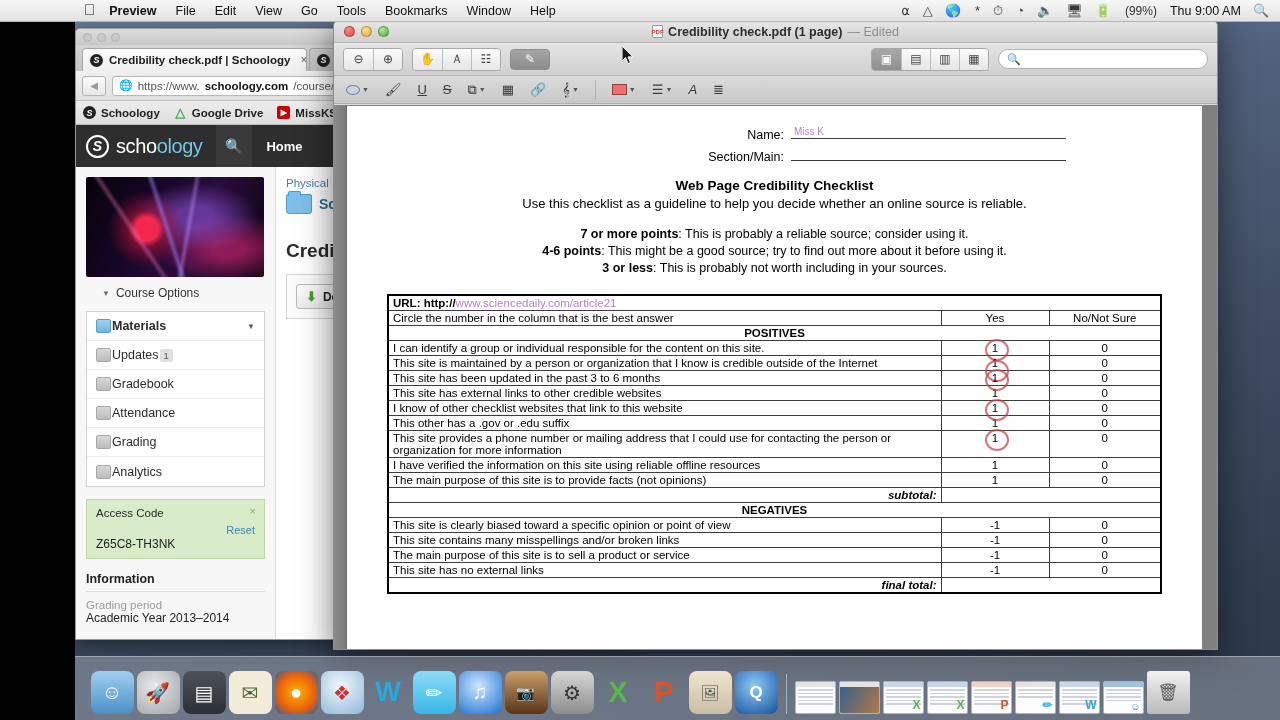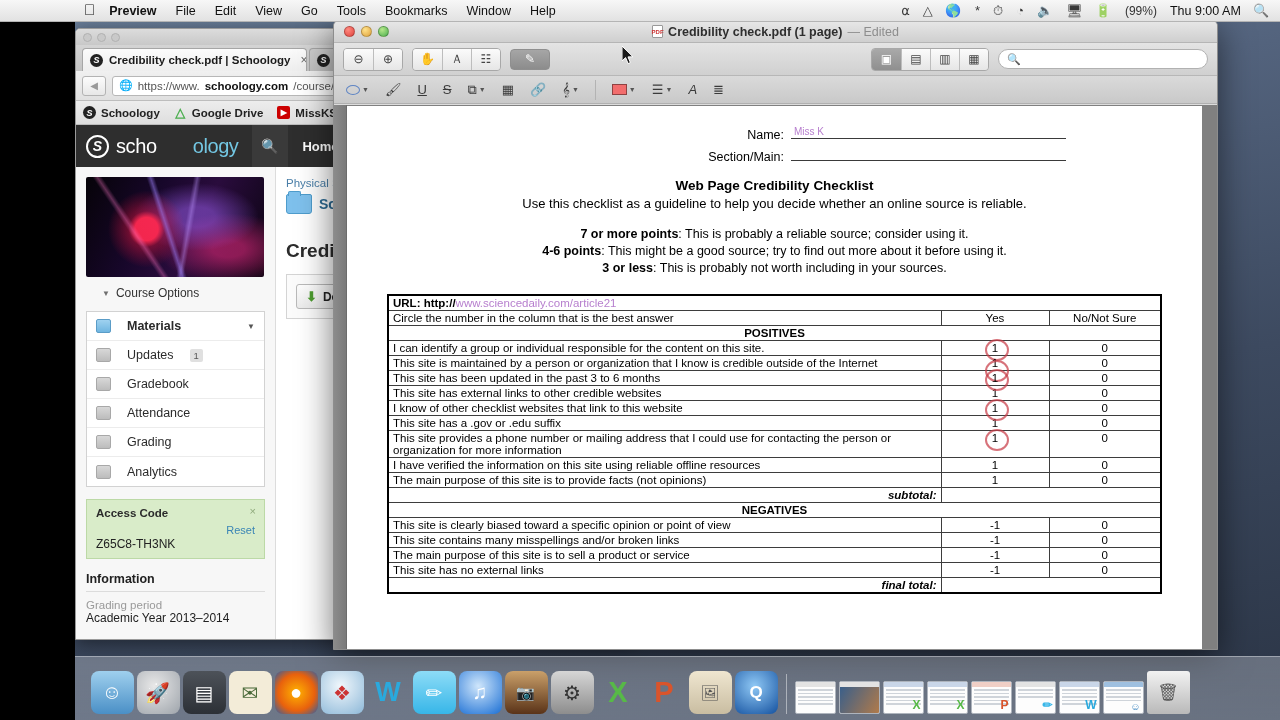--- a/index.html
+++ b/index.html
@@ -125,21 +125,21 @@
   .sch-logo { display: flex; align-items: center; gap: 7px; }
   .sch-logo .mark {
     width: 23px; height: 23px; border-radius: 50%;
     border: 2px solid #fff; color: #fff;
     display: flex; align-items: center; justify-content: center;
     font-size: 14px; font-style: italic; font-weight: bold;
   }
   .sch-logo .word {
     font-size: 20px; color: #fff; letter-spacing: -.4px; font-weight: 300;
   }
-  .sch-logo .word .blue { color: #73c7e3; margin-left: 36px; }
+  .sch-logo .word .blue { color: #73c7e3; }
   .sch-search {
     margin-left: 14px; width: 36px; height: 42px;
     background: #3a3a3a; color: #ddd;
     display: flex; align-items: center; justify-content: center; font-size: 14px;
   }
   .sch-home {
     margin-left: 14px; color: #fff; font-size: 13px; font-weight: bold;
   }
   .sch-body { display: flex; background: #fff; height: 100%; }
   .sch-left {
@@ -162,41 +162,41 @@
       linear-gradient(100deg, rgba(190,150,255,0) 55%, rgba(190,150,255,.4) 57%, rgba(190,150,255,0) 59%),
       linear-gradient(56deg, rgba(255,120,200,0) 30%, rgba(255,120,200,.35) 32%, rgba(255,120,200,0) 34%);
   }
   .course-options {
     margin-top: 9px; font-size: 12px; color: #333;
     display: flex; align-items: center; gap: 6px; padding-left: 16px;
   }
   .caret { color: #6f6f6f; font-size: 8px; }
   .nav-list { margin-top: 11px; border: 1px solid #d2d2d2; background: #fff; }
   .nav-item {
-    height: 29px; display: flex; align-items: center; gap: 16px;
+    height: 29px; display: flex; align-items: center; gap: 1px;
     padding: 0 9px; font-size: 12.5px; color: #2b2b2b;
     border-bottom: 1px solid #ececec;
   }
   .nav-item.active { font-weight: bold; background: #fff; }
   .nav-item .gico {
     width: 15px; height: 14px; flex: none; border-radius: 2px;
     background: linear-gradient(#d8d8d8, #bcbcbc);
     border: 1px solid #a8a8a8;
   }
   .nav-item.active .gico { background: linear-gradient(#9fd2f0, #6fb5e0); border-color: #5a9cc7; }
   .nav-item .badge {
     background: #e0e0e0; color: #555; font-size: 9.5px;
     padding: 0 4px; border-radius: 2px; line-height: 13px;
   }
   .nav-item .chev { margin-left: auto; color: #555; font-size: 8px; }
   .access-box {
     margin-top: 12px; background: #d9ecc9; border: 1px solid #bcd9a6;
     padding: 7px 9px; position: relative;
   }
-  .access-box .ttl { font-size: 11.5px; font-weight: bold; color: #2b2b2b; }
+  .access-box .ttl { font-size: 11.5px; font-weight: normal; color: #2b2b2b; }
   .access-box .code { font-size: 12px; color: #222; margin-top: 18px; }
   .access-box .reset {
     position: absolute; right: 9px; bottom: 22px;
     font-size: 11px; color: #3a85b5;
   }
   .access-box .xc { position: absolute; right: 8px; top: 5px; color: #8faa7c; font-size: 11px; }
   .info-ttl {
     margin-top: 13px; font-size: 12.5px; font-weight: bold; color: #222;
     padding-bottom: 5px; border-bottom: 1px solid #dcdcdc;
   }
@@ -660,21 +660,21 @@
                   <td>This site has external links to other credible websites</td>
                   <td class="c">1</td>
                   <td class="c">0</td>
                 </tr>
             <tr>
                   <td>I know of other checklist websites that link to this website</td>
                   <td class="c"><span class="circled">1</span></td>
                   <td class="c">0</td>
                 </tr>
             <tr>
-                  <td>This site has a .gov or .edu suffix</td>
+                  <td>This other has a .gov or .edu suffix</td>
                   <td class="c">1</td>
                   <td class="c">0</td>
                 </tr>
             <tr>
                   <td>This site provides a phone number or mailing address that I could use for contacting the person or organization for more information</td>
                   <td class="c"><span class="circled">1</span></td>
                   <td class="c">0</td>
                 </tr>
             <tr>
                   <td>I have verified the information on this site using reliable offline resources</td>

